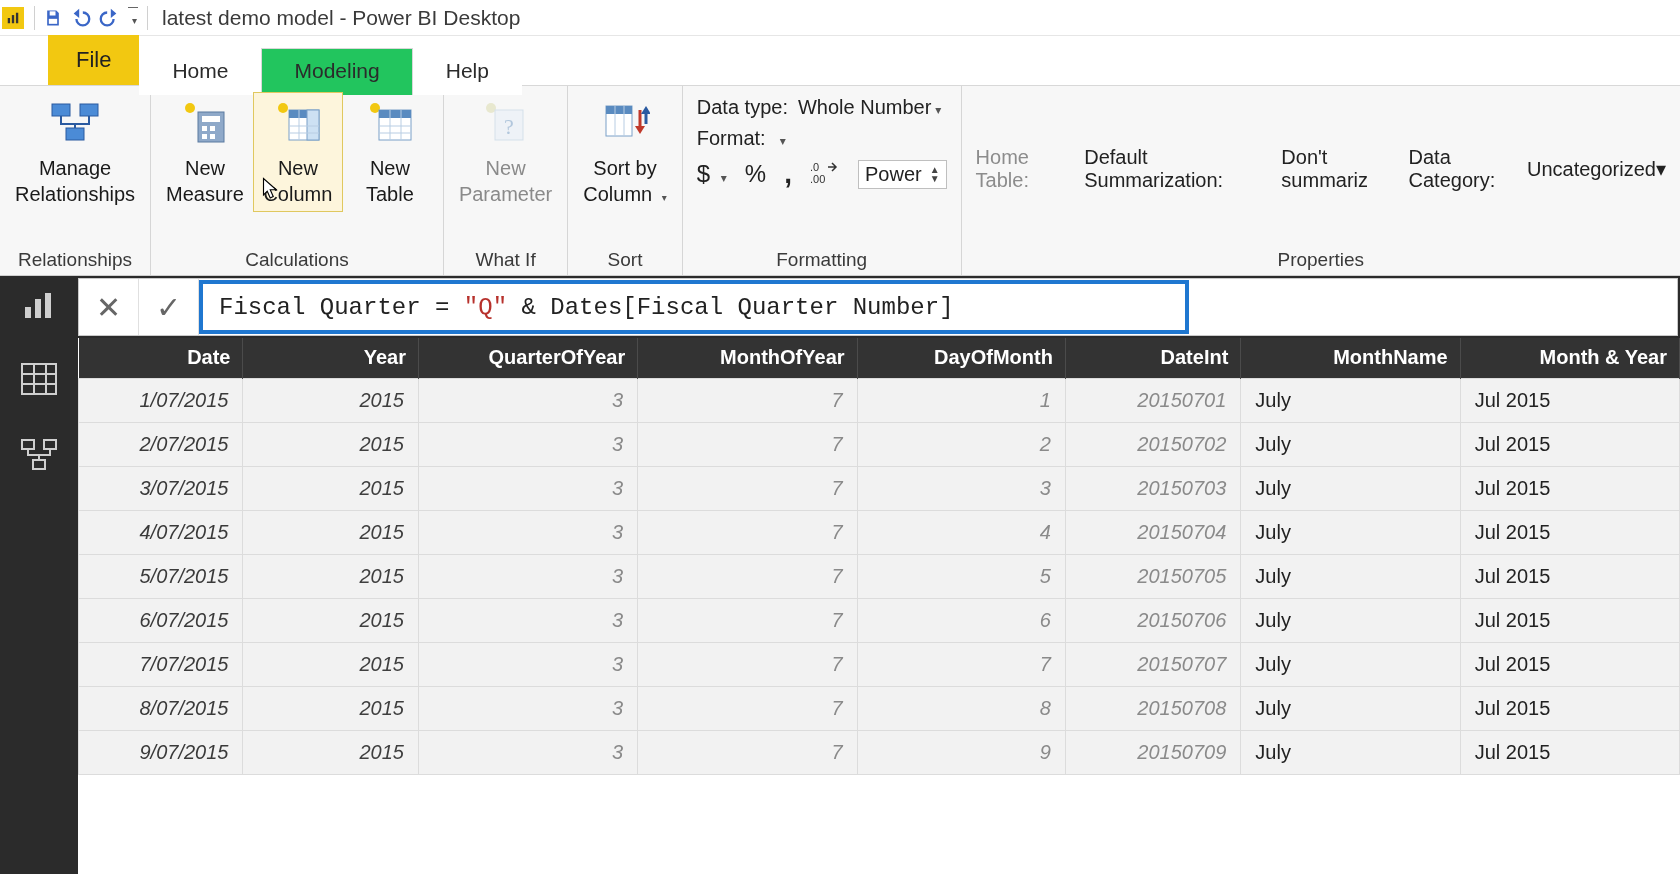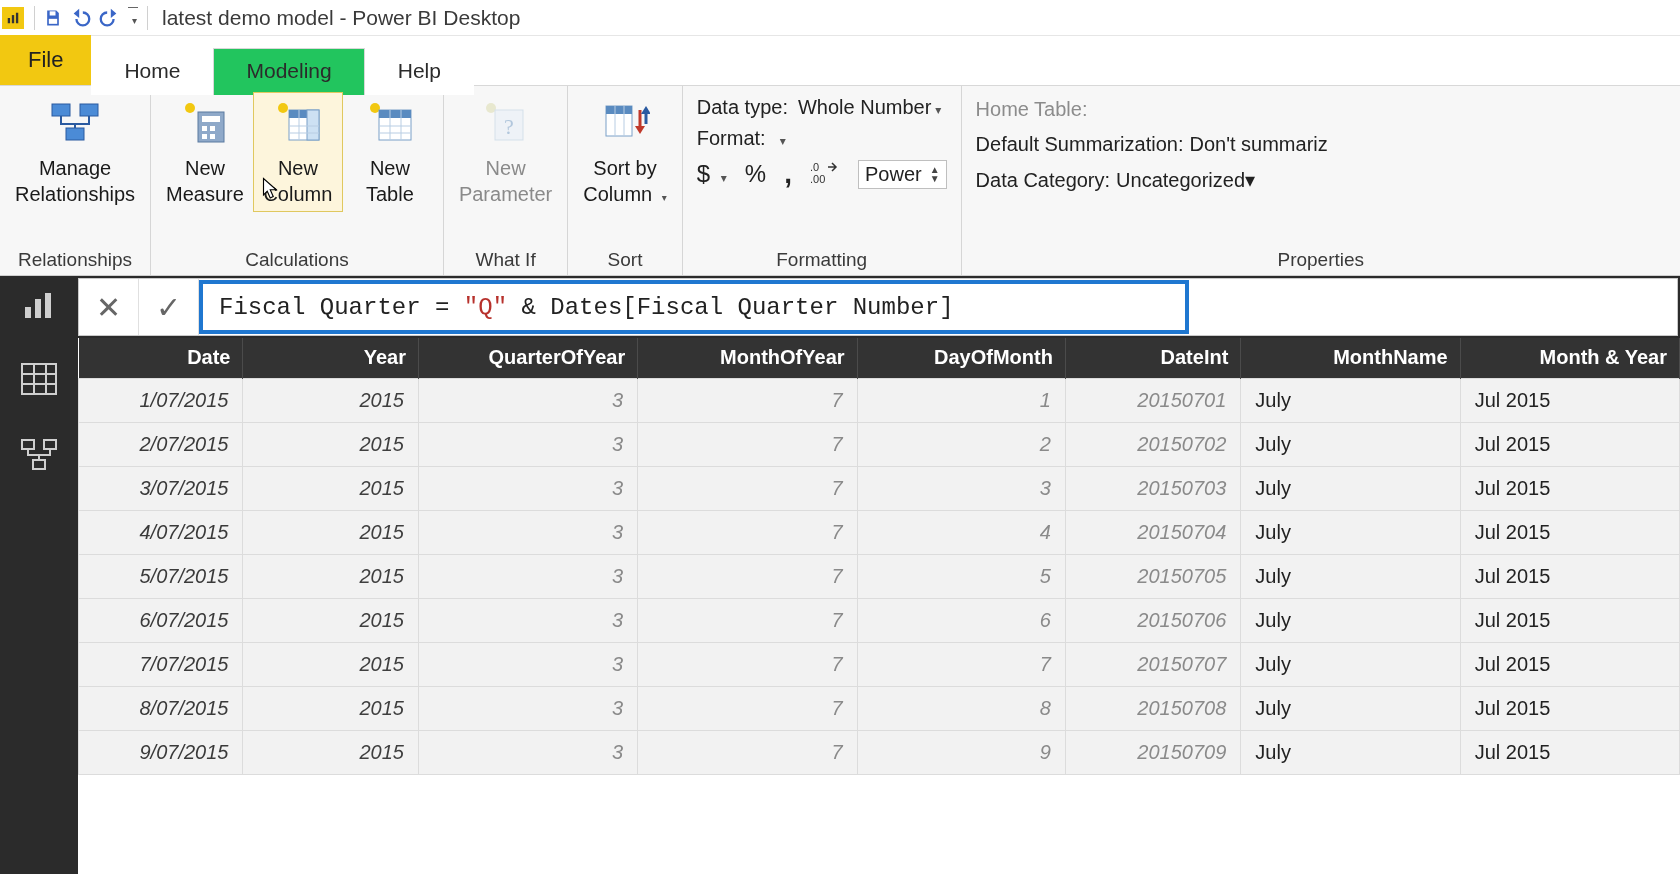--- a/index.html
+++ b/index.html
@@ -38,20 +38,21 @@
   }
   .title-text { margin-left: 10px; font-size: 21px; color:#3a3a3a; }
 
   
   .ribbon-tabs {
     height: 50px;
     display:flex;
     align-items:flex-end;
     background:#fff;
     border-bottom: 1px solid #d8d8d8;
+    padding-left: 48px;
   }
   .file-tab {
     background:#F2C811;
     height:50px;
     padding: 0 28px;
     display:flex; align-items:center;
     font-size:22px;
     color:#222;
   }
   .rtab {
@@ -418,21 +419,21 @@
               <span>▲</span>
               <span>▼</span>
             </div>
         </div>
       </div>
     </div>
     <div class="rgroup-label" style="align-self:center;">Formatting</div>
   </div>
 
   <div class="rgroup props-group" style="align-items:flex-start;border-right:none;">
-    <div style="display:flex;flex-direction:column;flex:1;width:100%;">
+    <div style="display:flex;flex-direction:row;flex:1;width:100%;">
       <div class="props-row muted">
         <span>Home Table:</span>
         <span class="car" style="color:#bbb"></span>
       </div>
       <div class="props-row">
         <span>Default Summarization:</span>
         <span><span>Don't summariz</span></span>
       </div>
       <div class="props-row">
         <span>Data Category:</span>

